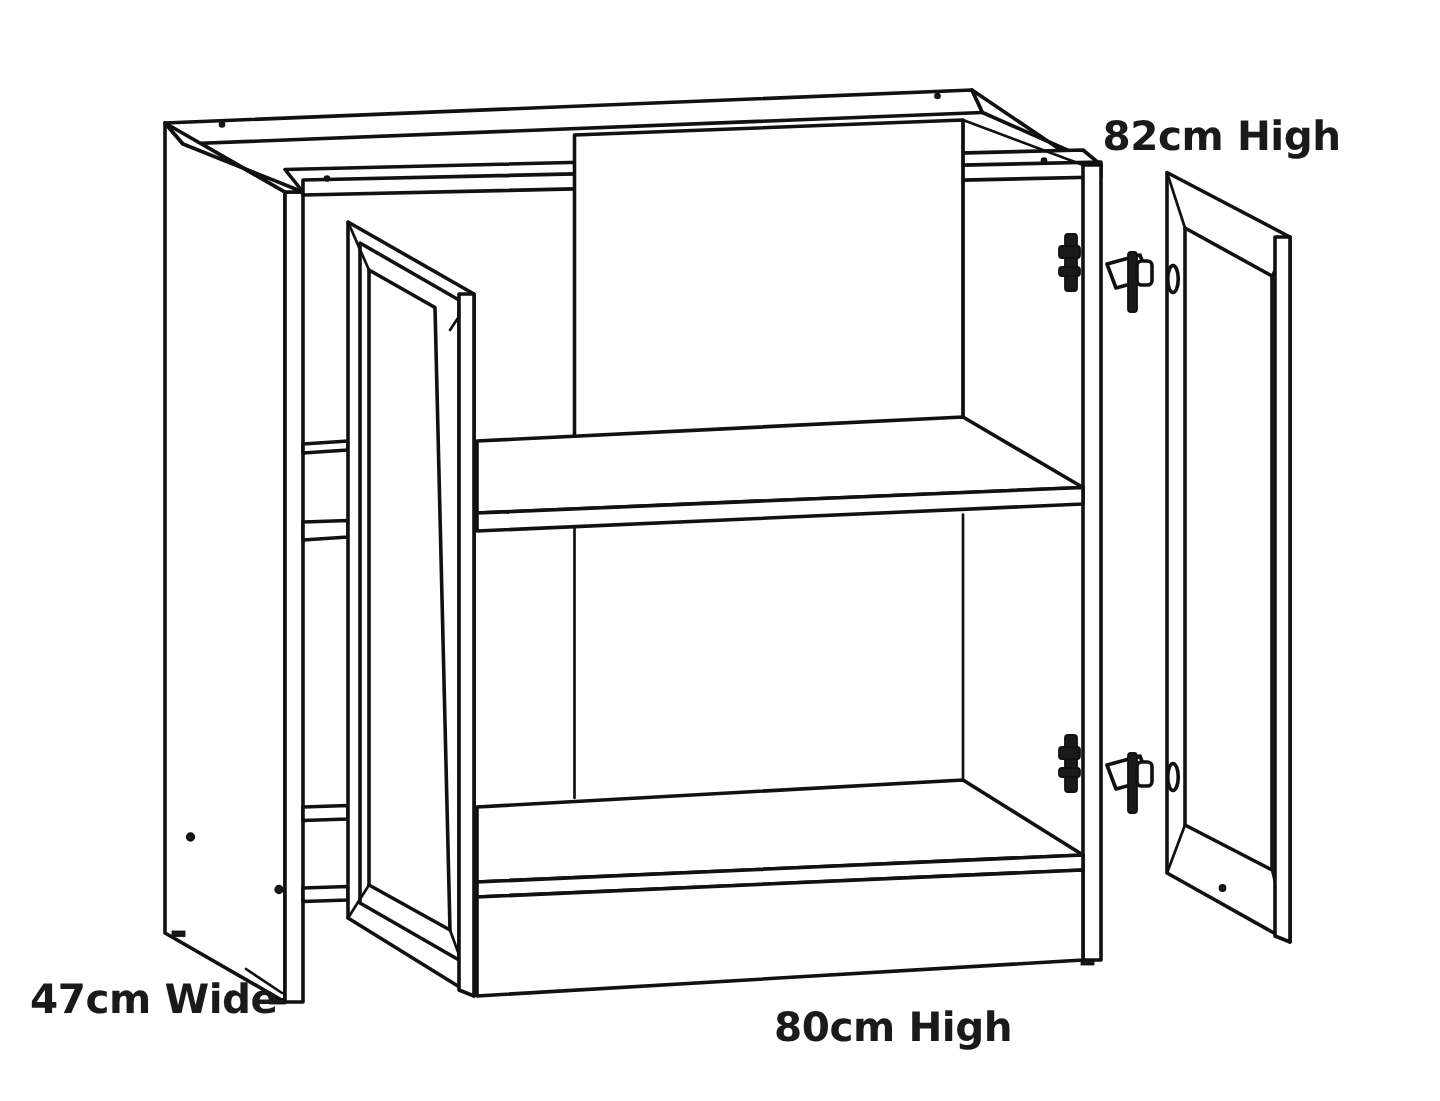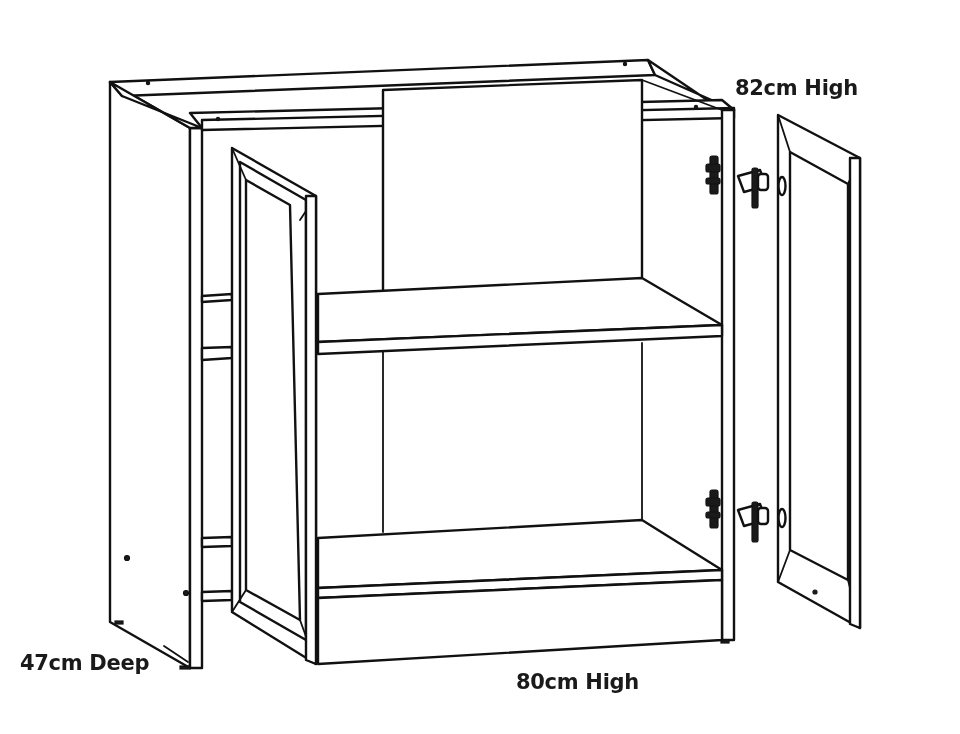--- a/index.html
+++ b/index.html
@@ -4,21 +4,21 @@
   <style>
     html, body { margin: 0; padding: 0; background: #ffffff; }
     body { width: 960px; height: 734px; position: relative; overflow: hidden; }
     #drawing { position: absolute; left: 0; top: 0; width: 960px; height: 734px; }
     .ln { fill: #ffffff; stroke: #111111; stroke-width: 2.4; stroke-linejoin: round; stroke-linecap: round; }
     .ln-thin { fill: none; stroke: #111111; stroke-width: 1.8; stroke-linecap: round; }
     .dark { fill: #1a1a1a; stroke: #111111; stroke-width: 1.2; }
     .label {
       position: absolute;
       font-family: "DejaVu Sans", sans-serif;
-      font-size: 21px;
+      font-size: 27px;
       font-weight: bold;
       color: #1a1a1a;
       white-space: nowrap;
       letter-spacing: -0.3px;
     }
   </style>
 </head>
 <body>
 
 <svg id="drawing" viewBox="0 0 960 734" xmlns="http://www.w3.org/2000/svg">
@@ -125,14 +125,14 @@
     <ellipse class="ln" cx="782" cy="518" rx="3.5" ry="9"></ellipse>
     <circle class="dark" cx="815" cy="592" r="2"></circle>
   </g>
 
   <g>
     <line class="ln-thin" x1="164" y1="646" x2="188" y2="662"></line>
   </g>
 </svg>
 
 <div class="label" style="left:735px; top:76px;">82cm High</div>
-<div class="label" style="left:20px; top:651px;">47cm Deep</div>
+<div class="label" style="left:20px; top:651px;">47cm Wide</div>
 <div class="label" style="left:516px; top:670px;">80cm High</div>
 
 </body></html>

